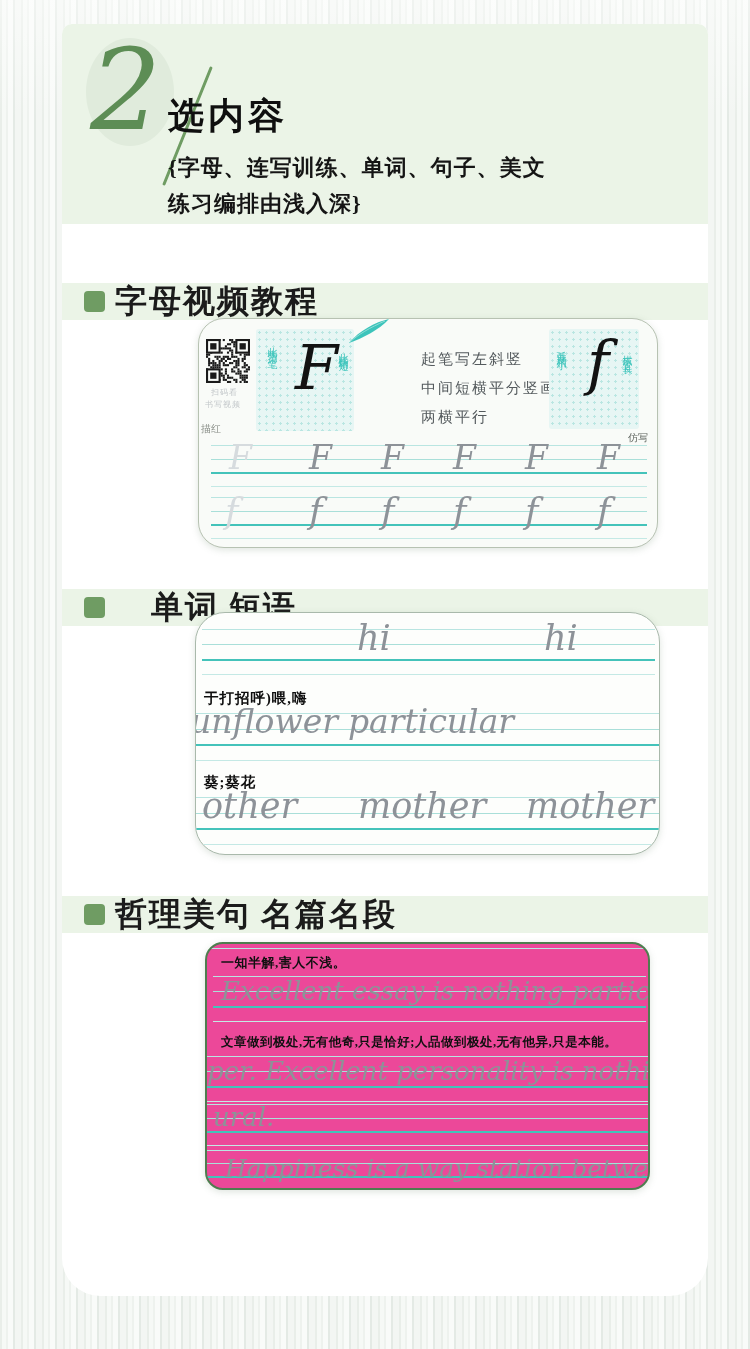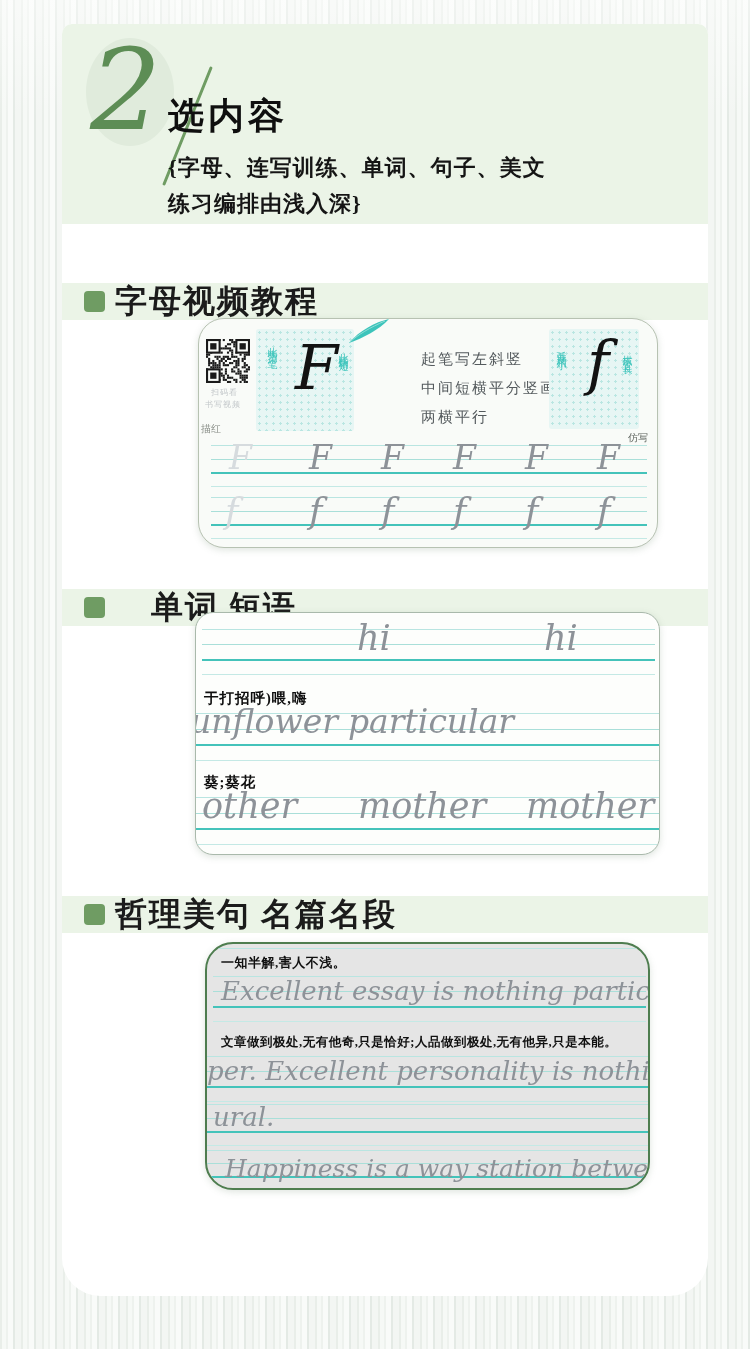--- a/index.html
+++ b/index.html
@@ -40,24 +40,24 @@
         display:flex;align-items:center;}
   .band.b1{top:259px;} .band.b2{top:565px;gap:36px;} .band.b3{top:872px;}
   .bullet{width:21px;height:21px;margin-left:22px;border-radius:4px;background:var(--green);}
   .band-label{margin-left:10px;font-size:32px;font-weight:600;letter-spacing:2px;color:#1b1b1b;}
 
   
   .photo{position:absolute;background:#f9fbf8;overflow:hidden;
          box-shadow:0 2px 7px rgba(110,135,110,.22);}
   .photo1{left:136px;top:294px;width:460px;height:230px;border-radius:26px;
           border:1px solid #b7c2b2;}
-  .photo2{left:133px;top:588px;width:465px;height:243px;border-radius:18px;
+  .photo2{left:133px;top:588px;width:465px;height:243px;border-radius:30px;
           border:1px solid #a9b9ab;background:#fdfefc;}
-  .photo3{left:143px;top:918px;width:445px;height:248px;border-radius:28px;
-          border:2px solid #4e7d4f;background:#e5e5e5;}
+  .photo3{left:143px;top:918px;width:445px;height:248px;border-radius:18px;
+          border:2px solid #4e7d4f;background:#ec4899;}
 
   
   .tpanel{position:absolute;background-color:#e7f6f4;border-radius:3px;
           background-image:radial-gradient(rgba(110,205,196,.38) 1px,transparent 1.3px);
           background-size:7px 7px;}
   .panel-F{left:57px;top:10px;width:98px;height:102px;}
   .panel-f{left:350px;top:10px;width:90px;height:100px;}
   .big-letter{position:absolute;font-style:italic;font-family:"DejaVu Serif",serif;
               color:var(--ink);line-height:1;}
   .bigF{left:96px;top:18px;font-size:62px;}

